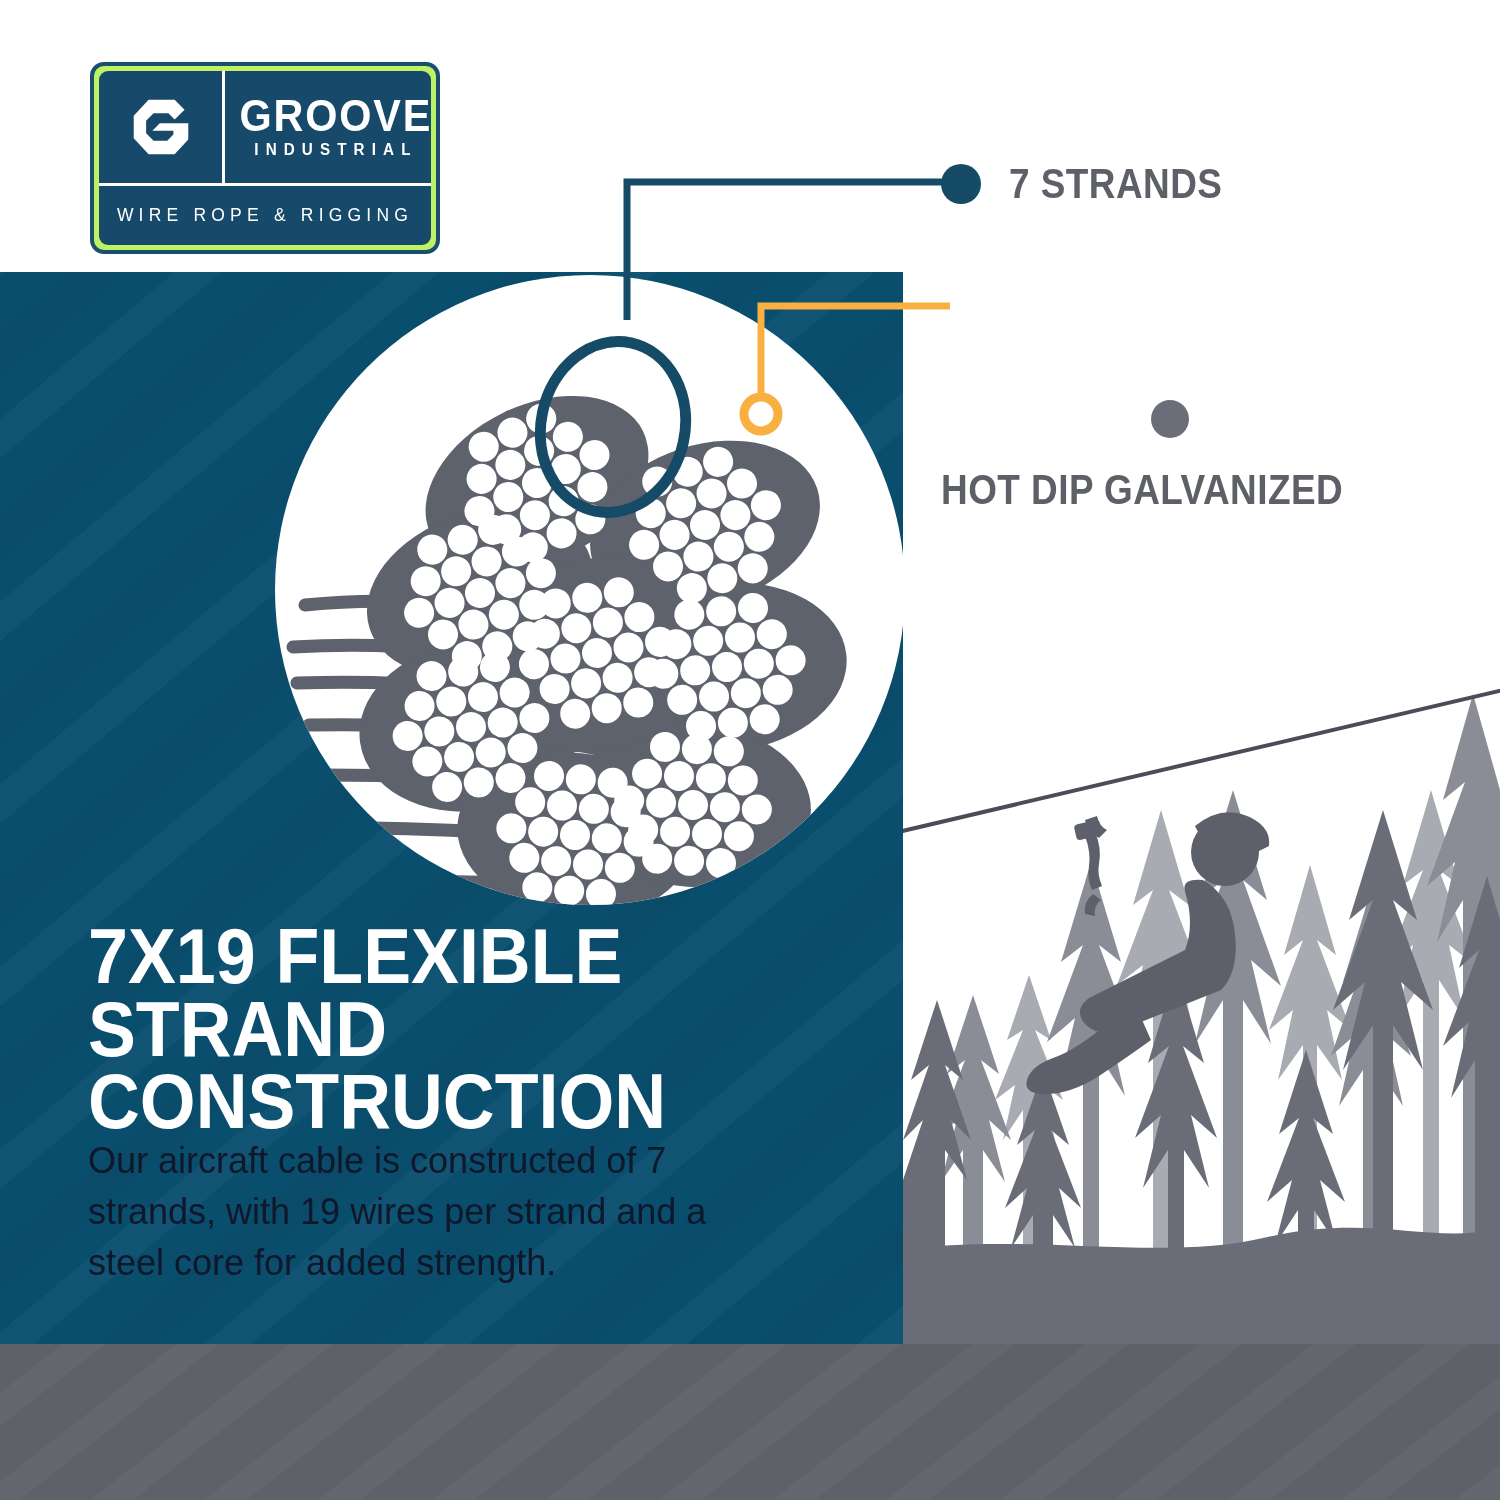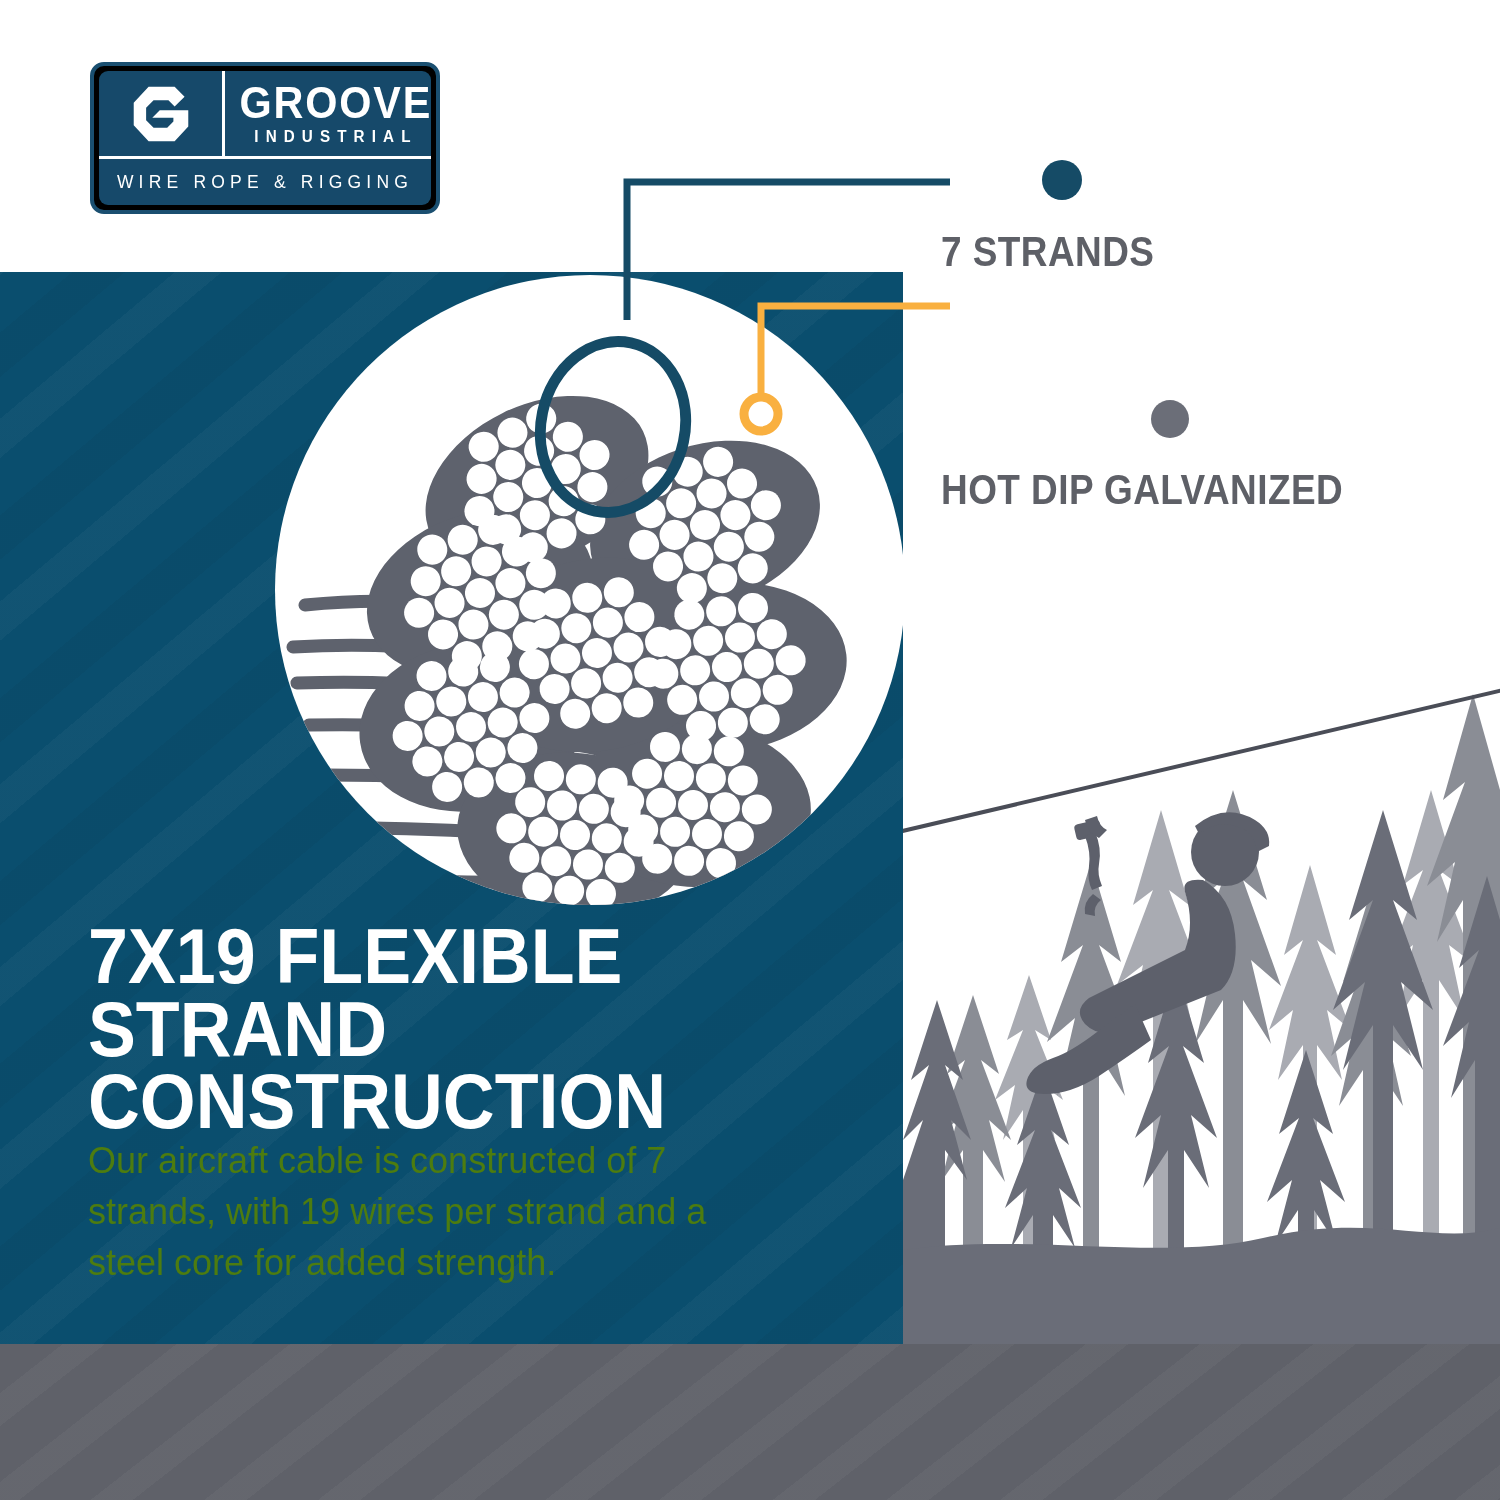--- a/index.html
+++ b/index.html
@@ -23,22 +23,22 @@
       rgba(255,255,255,.030) 0 30px,
       rgba(255,255,255,0) 30px 62px,
       rgba(0,0,0,.035) 62px 96px,
       rgba(255,255,255,0) 96px 140px);}
 
   
   .circle{position:absolute;left:275px;top:275px;width:630px;height:630px;border-radius:50%;
     background:#ffffff;}
 
   
-  .logo{position:absolute;left:90px;top:62px;width:350px;height:152px;
-    border:4px solid #1a4f70;border-radius:14px;background:#000000;padding:5px;box-sizing:border-box;}
+  .logo{position:absolute;left:90px;top:62px;width:350px;height:192px;
+    border:4px solid #1a4f70;border-radius:14px;background:#bef264;padding:5px;box-sizing:border-box;}
   .logo-inner{position:relative;width:100%;height:100%;background:#16496a;border-radius:9px;
     display:flex;flex-direction:column;}
   .logo-top{flex:0 0 66%;display:flex;border-bottom:3px solid #ffffff;box-sizing:border-box;}
   .logo-mark{flex:0 0 38%;display:flex;align-items:center;justify-content:center;
     border-right:3px solid #ffffff;box-sizing:border-box;}
   .logo-mark svg{width:62px;height:62px;display:block;}
   .logo-word{flex:1;display:flex;flex-direction:column;align-items:center;justify-content:center;
     padding-left:6px;box-sizing:border-box;}
   .logo-word .g1{color:#fff;font-family:"Liberation Sans Narrow","Liberation Sans",sans-serif;
     font-weight:700;font-size:45px;letter-spacing:2px;line-height:.98;transform:scaleX(.92);}
@@ -47,33 +47,33 @@
   .logo-bottom{flex:1;display:flex;align-items:center;justify-content:center;}
   .logo-bottom span{color:#fff;font-weight:400;font-size:17.5px;letter-spacing:5.2px;
     font-family:"Liberation Sans",sans-serif;}
 
   
   .callout{position:absolute;display:flex;align-items:center;gap:28px;}
   .callout .dot{border-radius:50%;flex:0 0 auto;}
   .callout .lbl{color:#5e6067;font-family:"Liberation Sans Narrow","Liberation Sans",sans-serif;
     font-weight:700;font-size:42px;letter-spacing:.5px;white-space:nowrap;transform:scaleX(.88);
     transform-origin:left center;}
-  #co0{left:941px;top:160px;flex-direction:column;}
+  #co0{left:941px;top:160px;}
   #co1{left:941px;top:283px;}
   #co2{left:941px;top:400px;flex-direction:column;}
 
   
   .connectors{position:absolute;left:0;top:0;width:1500px;height:1500px;pointer-events:none;}
 
   
   .headline{position:absolute;left:88px;top:920px;width:790px;color:#ffffff;
     font-family:"Liberation Sans Narrow","Liberation Sans",sans-serif;font-weight:700;
     font-size:78px;line-height:.93;letter-spacing:0px;transform:scaleX(.92);transform-origin:left top;}
   .headline .l2{display:block;}
-  .body-copy{position:absolute;left:88px;top:1135px;width:700px;color:#4d7c0f;
+  .body-copy{position:absolute;left:88px;top:1135px;width:700px;color:#0f172a;
     font-family:"Liberation Sans",sans-serif;font-weight:400;font-size:36px;line-height:1.42;}
 </style>
 </head>
 <body>
 
 <div id="page">
 
   <div class="photo">
     <div class="sky"></div>
     <svg width="597" height="1344" viewBox="0 0 597 1344" style="position:absolute;left:0;top:0;">

